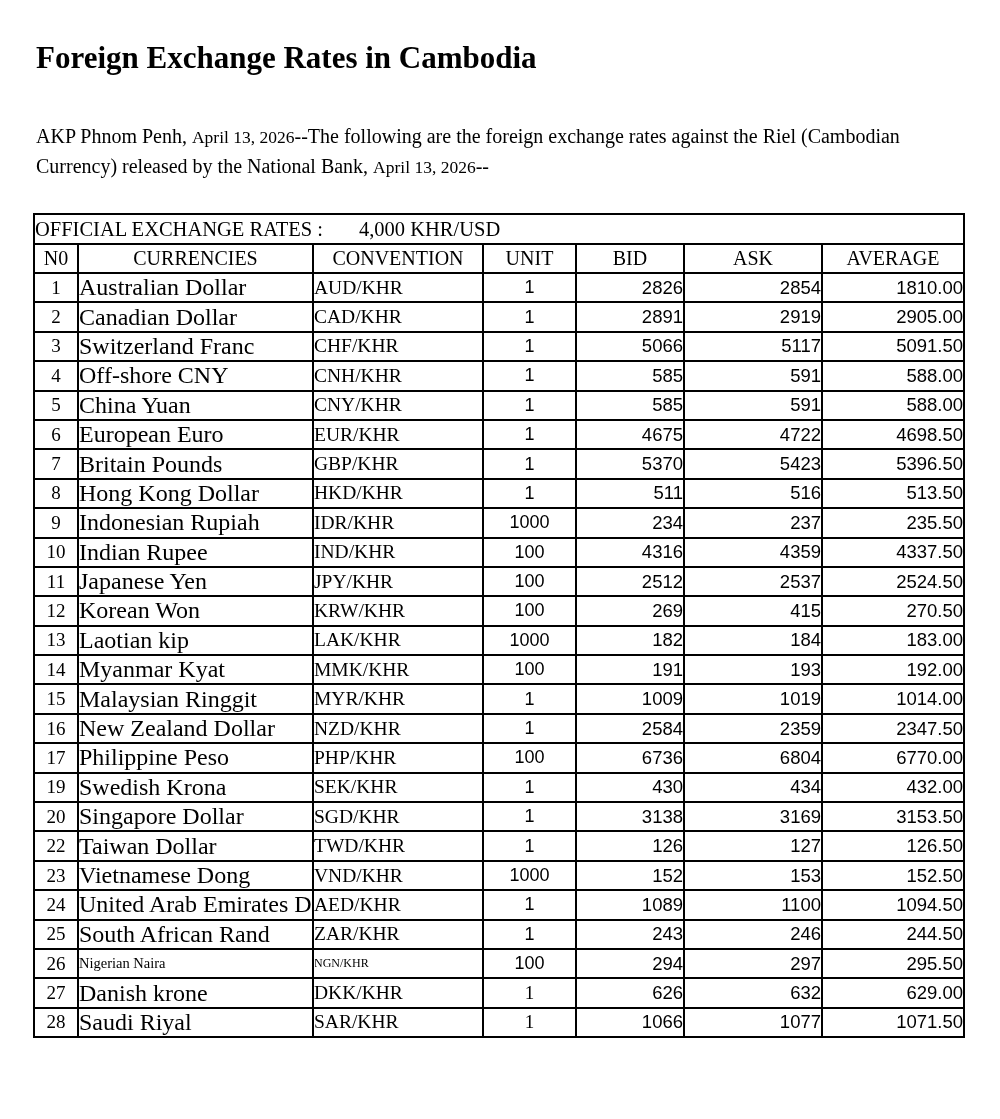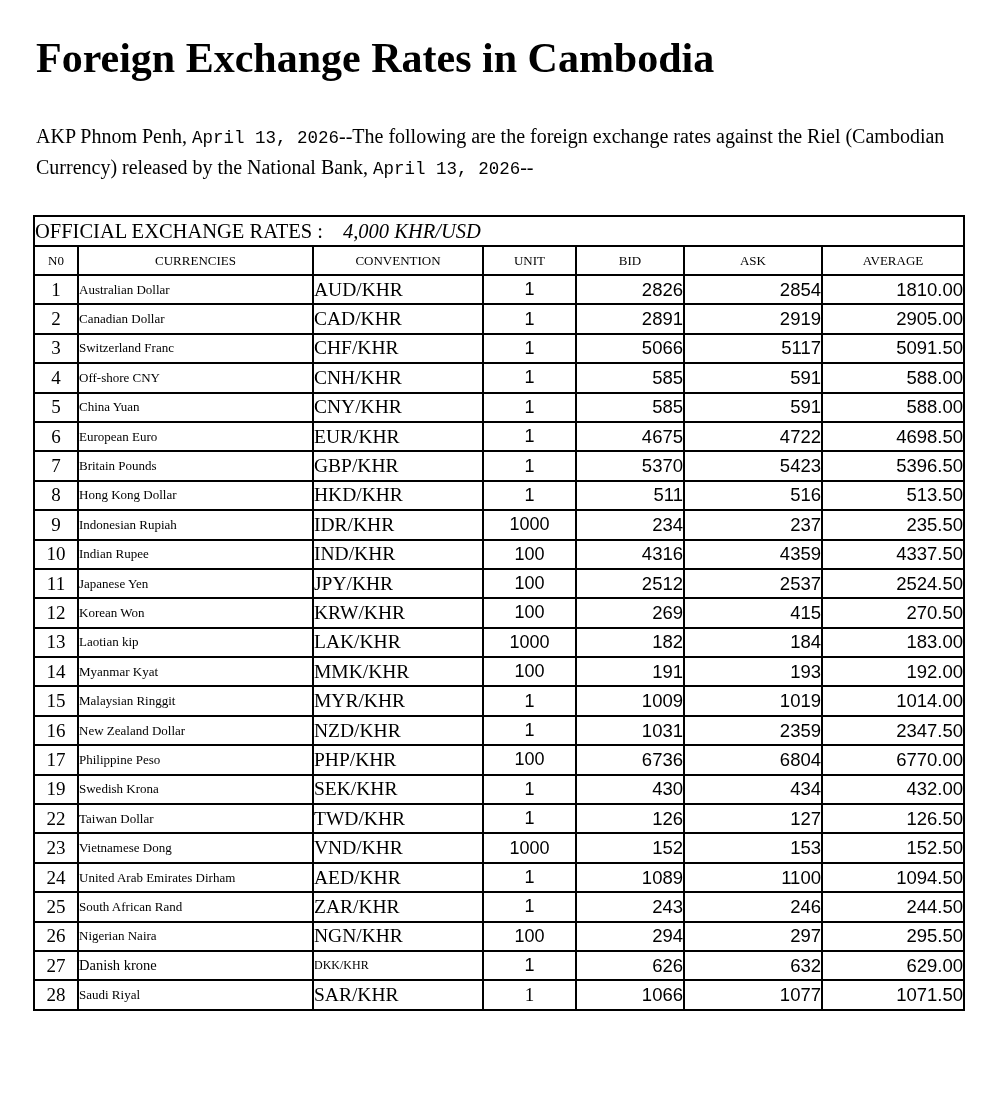--- a/index.html
+++ b/index.html
@@ -8,34 +8,34 @@
     background: #ffffff;
     color: #000000;
     width: 1000px;
   }
   body { height: 1119px; overflow: hidden; font-family: "Liberation Serif", serif; }
 
   .doc-title {
     margin: 40px 0 0 36px;
     font-family: "Liberation Serif", serif;
     font-weight: bold;
-    font-size: 42px;
+    font-size: 31px;
     line-height: 36px;
     letter-spacing: 0px;
   }
 
   .intro {
     margin: 46px 36px 0 36px;
     width: 926px;
     font-size: 20px;
     line-height: 29px;
     font-family: "Liberation Serif", serif;
   }
   .intro .sans-date {
-    font-family: Liberation Mono, monospace;
+    font-family: Liberation Serif, serif;
     font-size: 17.5px;
   }
 
   table.rates {
     border-collapse: collapse;
     table-layout: fixed;
     margin: 31px 0 0 33px;
     width: 930px;
     border: 2px solid #000;
   }
@@ -46,34 +46,34 @@
     white-space: nowrap;
     vertical-align: middle;
   }
 
   tr.caption-row { height: 30px; }
   td.caption-cell {
     font-size: 20.5px;
     padding-left: 3px;
     text-align: left;
   }
-  td.caption-cell .cap-value { margin-left: 20px; font-style: italic; }
+  td.caption-cell .cap-value { margin-left: 36px; }
 
   tr.header-row { height: 29px; }
   tr.header-row th {
     font-weight: normal;
-    font-size: 13px;
+    font-size: 20px;
     text-align: center;
     font-family: "Liberation Serif", serif;
   }
 
   tbody.data tr { height: 29.4px; }
 
   td.c-no     { text-align: center; font-size: 19px; }
-  td.c-currency { text-align: left; padding-left: 4px; font-size: 13px; }
+  td.c-currency { text-align: left; padding-left: 4px; font-size: 24px; }
   td.c-conv   { text-align: left; font-size: 19.5px; }
   td.c-unit   { text-align: center; font-family: "Liberation Sans", sans-serif; font-size: 18px; }
   td.num      { text-align: right; padding-right: 2px; font-family: "Liberation Sans", sans-serif; font-size: 18.5px; }
 
   
   tbody.data tr:nth-child(24) td.c-currency { font-size: 14.5px; margin-top: 17px; }
   tbody.data tr:nth-child(24) td.c-conv { font-family: Liberation Serif, serif; font-size: 12px; border-radius: 10px; }
   
   tbody.data tr:nth-child(n+25) td.c-unit { font-family: "Liberation Serif", serif; font-size: 19px; }
 </style>
@@ -257,21 +257,21 @@
     <td class="num c-bid">1009</td>
     <td class="num c-ask">1019</td>
     <td class="num c-avg">1014.00</td>
   </tr>
 
   <tr>
     <td class="c-no">16</td>
     <td class="c-currency">New Zealand Dollar</td>
     <td class="c-conv">NZD/KHR</td>
     <td class="c-unit">1</td>
-    <td class="num c-bid">1031</td>
+    <td class="num c-bid">2584</td>
     <td class="num c-ask">2359</td>
     <td class="num c-avg">2347.50</td>
   </tr>
 
   <tr>
     <td class="c-no">17</td>
     <td class="c-currency">Philippine Peso</td>
     <td class="c-conv">PHP/KHR</td>
     <td class="c-unit">100</td>
     <td class="num c-bid">6736</td>
@@ -283,20 +283,29 @@
   <tr>
     <td class="c-no">19</td>
     <td class="c-currency">Swedish Krona</td>
     <td class="c-conv">SEK/KHR</td>
     <td class="c-unit">1</td>
     <td class="num c-bid">430</td>
     <td class="num c-ask">434</td>
     <td class="num c-avg">432.00</td>
   </tr>
 
+  <tr>
+    <td class="c-no">20</td>
+    <td class="c-currency">Singapore Dollar</td>
+    <td class="c-conv">SGD/KHR</td>
+    <td class="c-unit">1</td>
+    <td class="num c-bid">3138</td>
+    <td class="num c-ask">3169</td>
+    <td class="num c-avg">3153.50</td>
+  </tr>
 
 
   <tr>
     <td class="c-no">22</td>
     <td class="c-currency">Taiwan Dollar</td>
     <td class="c-conv">TWD/KHR</td>
     <td class="c-unit">1</td>
     <td class="num c-bid">126</td>
     <td class="num c-ask">127</td>
     <td class="num c-avg">126.50</td>

